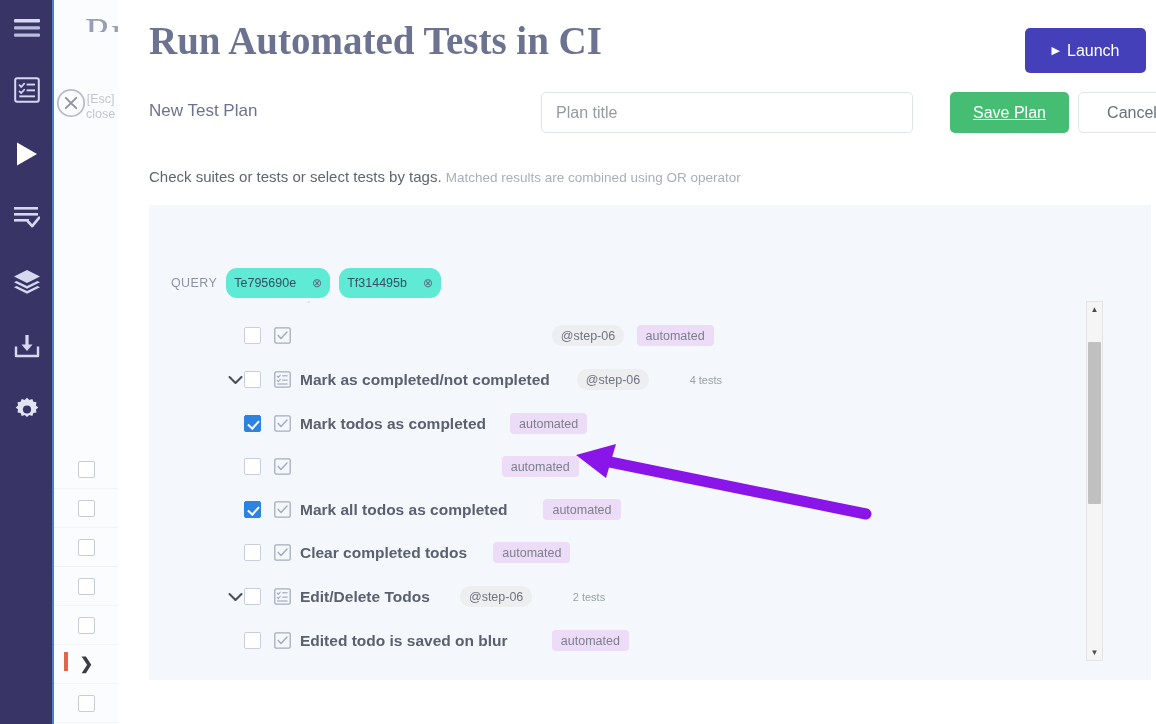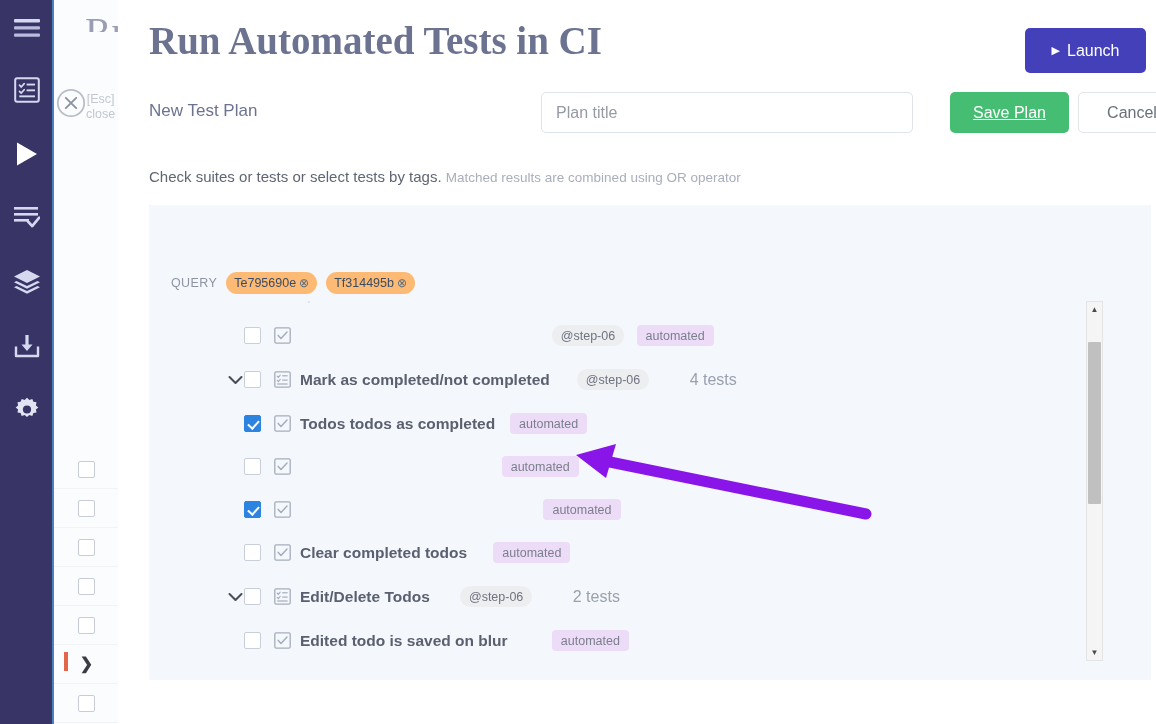--- a/index.html
+++ b/index.html
@@ -265,25 +265,25 @@
     gap: 9px;
   }
   .query-label {
     font-size: 12.5px;
     letter-spacing: 0.4px;
     color: #8d93a1;
   }
   .query-tag {
     display: inline-flex;
     align-items: center;
-    gap: 3px;
-    height: 22px;
+    gap: 16px;
+    height: 30px;
     padding: 0 8px;
     border-radius: 11px;
-    background: #fdba74;
+    background: #5eead4;
     color: #3a4c63;
     font-size: 12.5px;
     cursor: pointer;
   }
   .query-tag .x {
     font-size: 12px;
     color: #5a6c80;
     line-height: 1;
   }
 
@@ -376,21 +376,21 @@
     padding: 0 9px;
     border-radius: 4px;
     background: #ecdcf7;
     color: #7b7f8c;
     font-size: 12.5px;
     display: inline-flex;
     align-items: center;
   }
   .count {
     position: absolute;
-    font-size: 16px;
+    font-size: 11px;
     color: #9aa0ad;
   }
 
   
   .sb {
     position: absolute;
     left: 1086px; top: 301px;
     width: 17px; height: 360px;
     background: #f5f5f5;
     border: 1px solid #e4e4e4;
@@ -616,41 +616,42 @@
               <span class="count" style="left:527.65px">4 tests</span>
             </div>
             <div class="row">
               <span class="row-chk checked" style="left:82px"></span>
               <span class="type-icon" style="left:112px">
                 <svg width="17" height="17" viewBox="0 0 17 17">
                   <rect x="0.8" y="0.8" width="15.4" height="15.4" rx="1.4" fill="none" stroke="#a6adbb" stroke-width="1.3"></rect>
                   <path d="M4.2 8.4l2.8 3.1 6-6.4" fill="none" stroke="#a6adbb" stroke-width="1.5" stroke-linecap="round" stroke-linejoin="round"></path>
                 </svg>
               </span>
-              <span class="row-name" style="left:138px">Todos todos as completed</span>
+              <span class="row-name" style="left:138px">Mark todos as completed</span>
               <span class="tag-auto" style="left:348.04999999999995px">automated</span>
             </div>
             <div class="row">
               <span class="row-chk" style="left:82px"></span>
               <span class="type-icon" style="left:112px">
                 <svg width="17" height="17" viewBox="0 0 17 17">
                   <rect x="0.8" y="0.8" width="15.4" height="15.4" rx="1.4" fill="none" stroke="#a6adbb" stroke-width="1.3"></rect>
                   <path d="M4.2 8.4l2.8 3.1 6-6.4" fill="none" stroke="#a6adbb" stroke-width="1.5" stroke-linecap="round" stroke-linejoin="round"></path>
                 </svg>
               </span>
               <span class="tag-auto" style="left:339.7px">automated</span>
             </div>
             <div class="row">
               <span class="row-chk checked" style="left:82px"></span>
               <span class="type-icon" style="left:112px">
                 <svg width="17" height="17" viewBox="0 0 17 17">
                   <rect x="0.8" y="0.8" width="15.4" height="15.4" rx="1.4" fill="none" stroke="#a6adbb" stroke-width="1.3"></rect>
                   <path d="M4.2 8.4l2.8 3.1 6-6.4" fill="none" stroke="#a6adbb" stroke-width="1.5" stroke-linecap="round" stroke-linejoin="round"></path>
                 </svg>
               </span>
+              <span class="row-name" style="left:138px">Mark all todos as completed</span>
               <span class="tag-auto" style="left:381.45px">automated</span>
             </div>
             <div class="row">
               <span class="row-chk" style="left:82px"></span>
               <span class="type-icon" style="left:112px">
                 <svg width="17" height="17" viewBox="0 0 17 17">
                   <rect x="0.8" y="0.8" width="15.4" height="15.4" rx="1.4" fill="none" stroke="#a6adbb" stroke-width="1.3"></rect>
                   <path d="M4.2 8.4l2.8 3.1 6-6.4" fill="none" stroke="#a6adbb" stroke-width="1.5" stroke-linecap="round" stroke-linejoin="round"></path>
                 </svg>
               </span>

